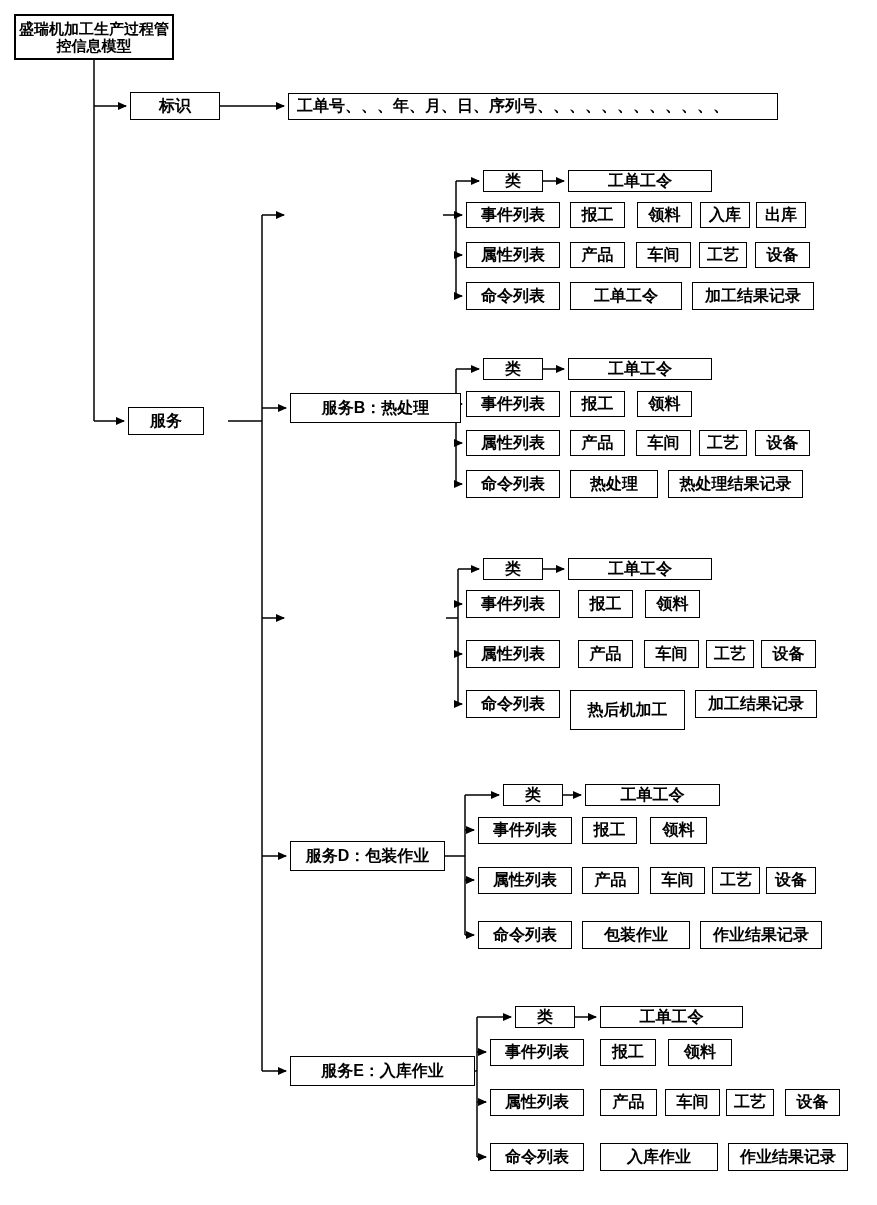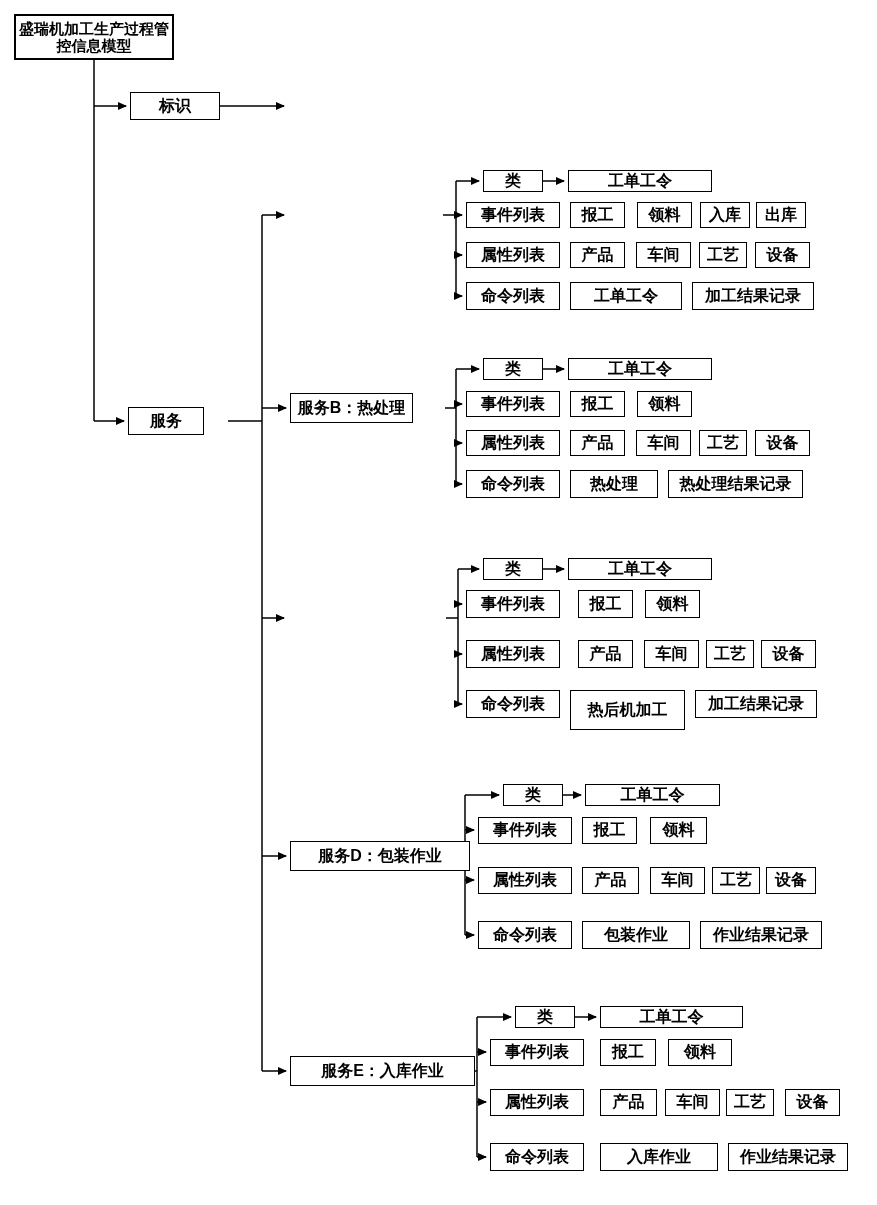--- a/index.html
+++ b/index.html
@@ -80,39 +80,40 @@
         <path d="M477,1052 L486,1052" marker-end="url(#arrow)"></path>
         <path d="M477,1102 L486,1102" marker-end="url(#arrow)"></path>
         <path d="M477,1157 L486,1157" marker-end="url(#arrow)"></path>
         <path d="M575,1017 L596,1017" marker-end="url(#arrow)"></path>
       </g>
     </g>
   </svg>
 
   <div class="box wrap" style="left:14px;top:14px;width:160px;height:46px">盛瑞机加工生产过程管控信息模型</div>
   <div class="box" style="left:130px;top:92px;width:90px;height:28px">标识</div>
+  <div class="box left" style="left:288px;top:93px;width:490px;height:27px">工单号、、、年、月、日、序列号、、、、、、、、、、、、</div>
   <div class="box" style="left:128px;top:407px;width:76px;height:28px">服务</div>
 
   <div class="box" style="left:483px;top:170px;width:60px;height:22px">类</div>
   <div class="box" style="left:568px;top:170px;width:144px;height:22px">工单工令</div>
   <div class="box" style="left:466px;top:202px;width:94px;height:26px">事件列表</div>
   <div class="box" style="left:570px;top:202px;width:55px;height:26px">报工</div>
   <div class="box" style="left:637px;top:202px;width:55px;height:26px">领料</div>
   <div class="box" style="left:700px;top:202px;width:50px;height:26px">入库</div>
   <div class="box" style="left:756px;top:202px;width:50px;height:26px">出库</div>
   <div class="box" style="left:466px;top:242px;width:94px;height:26px">属性列表</div>
   <div class="box" style="left:570px;top:242px;width:55px;height:26px">产品</div>
   <div class="box" style="left:636px;top:242px;width:55px;height:26px">车间</div>
   <div class="box" style="left:699px;top:242px;width:48px;height:26px">工艺</div>
   <div class="box" style="left:755px;top:242px;width:55px;height:26px">设备</div>
   <div class="box" style="left:466px;top:282px;width:94px;height:28px">命令列表</div>
   <div class="box" style="left:570px;top:282px;width:112px;height:28px">工单工令</div>
   <div class="box" style="left:692px;top:282px;width:122px;height:28px">加工结果记录</div>
 
-  <div class="box" style="left:290px;top:393px;width:123px;height:30px">服务B：热处理</div>
+  <div class="box" style="left:290px;top:393px;width:171px;height:30px">服务B：热处理</div>
   <div class="box" style="left:483px;top:358px;width:60px;height:22px">类</div>
   <div class="box" style="left:568px;top:358px;width:144px;height:22px">工单工令</div>
   <div class="box" style="left:466px;top:391px;width:94px;height:26px">事件列表</div>
   <div class="box" style="left:570px;top:391px;width:55px;height:26px">报工</div>
   <div class="box" style="left:637px;top:391px;width:55px;height:26px">领料</div>
   <div class="box" style="left:466px;top:430px;width:94px;height:26px">属性列表</div>
   <div class="box" style="left:570px;top:430px;width:55px;height:26px">产品</div>
   <div class="box" style="left:636px;top:430px;width:55px;height:26px">车间</div>
   <div class="box" style="left:699px;top:430px;width:48px;height:26px">工艺</div>
   <div class="box" style="left:755px;top:430px;width:55px;height:26px">设备</div>
@@ -127,21 +128,21 @@
   <div class="box" style="left:645px;top:590px;width:55px;height:28px">领料</div>
   <div class="box" style="left:466px;top:640px;width:94px;height:28px">属性列表</div>
   <div class="box" style="left:578px;top:640px;width:55px;height:28px">产品</div>
   <div class="box" style="left:644px;top:640px;width:55px;height:28px">车间</div>
   <div class="box" style="left:706px;top:640px;width:48px;height:28px">工艺</div>
   <div class="box" style="left:761px;top:640px;width:55px;height:28px">设备</div>
   <div class="box" style="left:466px;top:690px;width:94px;height:28px">命令列表</div>
   <div class="box" style="left:570px;top:690px;width:115px;height:40px">热后机加工</div>
   <div class="box" style="left:695px;top:690px;width:122px;height:28px">加工结果记录</div>
 
-  <div class="box" style="left:290px;top:841px;width:180px;height:30px">服务D：包装作业</div>
+  <div class="box" style="left:290px;top:841px;width:155px;height:30px">服务D：包装作业</div>
   <div class="box" style="left:503px;top:784px;width:60px;height:22px">类</div>
   <div class="box" style="left:585px;top:784px;width:135px;height:22px">工单工令</div>
   <div class="box" style="left:478px;top:817px;width:94px;height:27px">事件列表</div>
   <div class="box" style="left:582px;top:817px;width:55px;height:27px">报工</div>
   <div class="box" style="left:650px;top:817px;width:57px;height:27px">领料</div>
   <div class="box" style="left:478px;top:867px;width:94px;height:27px">属性列表</div>
   <div class="box" style="left:582px;top:867px;width:57px;height:27px">产品</div>
   <div class="box" style="left:650px;top:867px;width:55px;height:27px">车间</div>
   <div class="box" style="left:712px;top:867px;width:48px;height:27px">工艺</div>
   <div class="box" style="left:766px;top:867px;width:50px;height:27px">设备</div>

